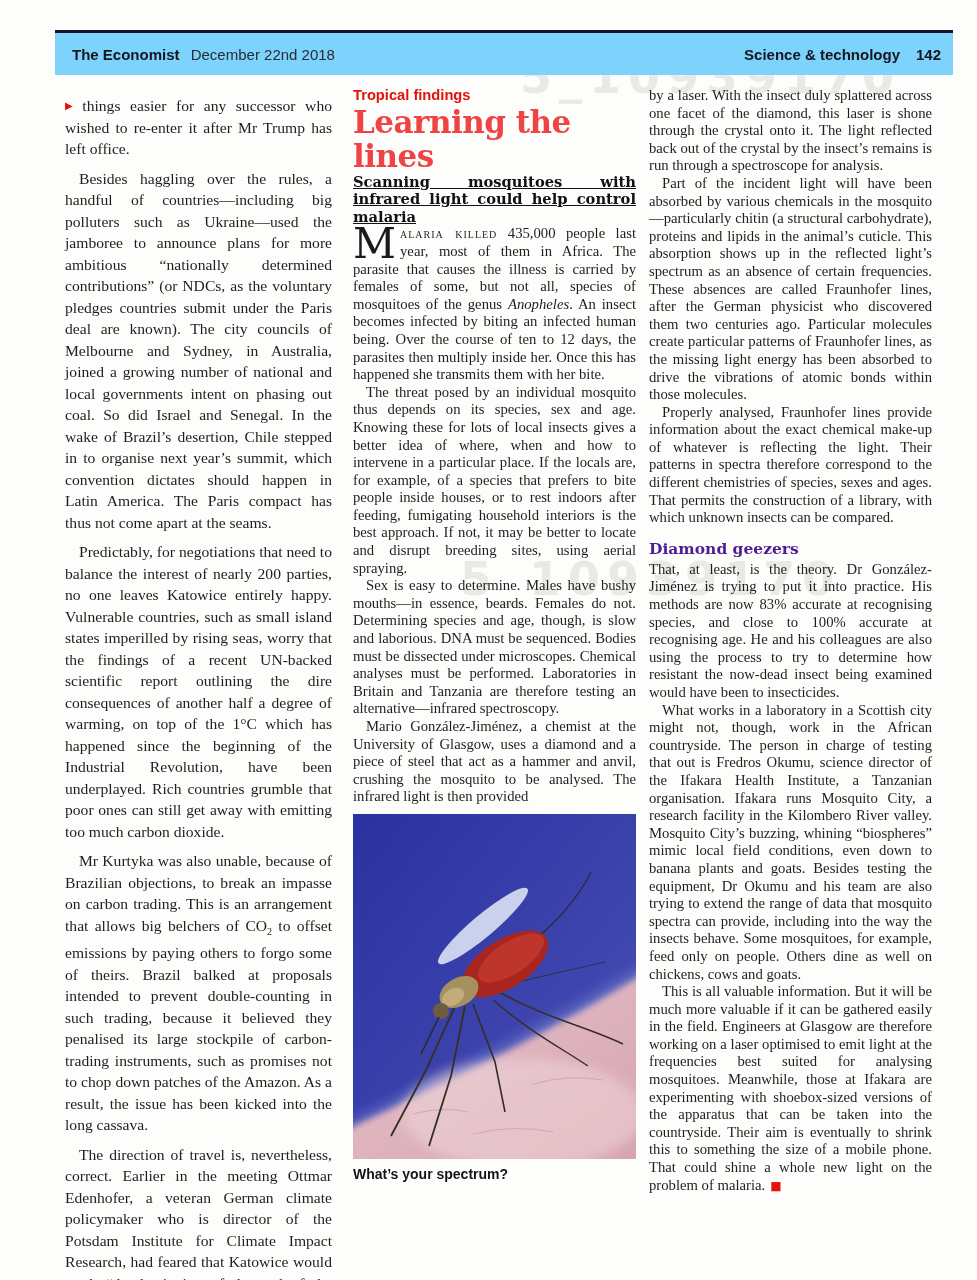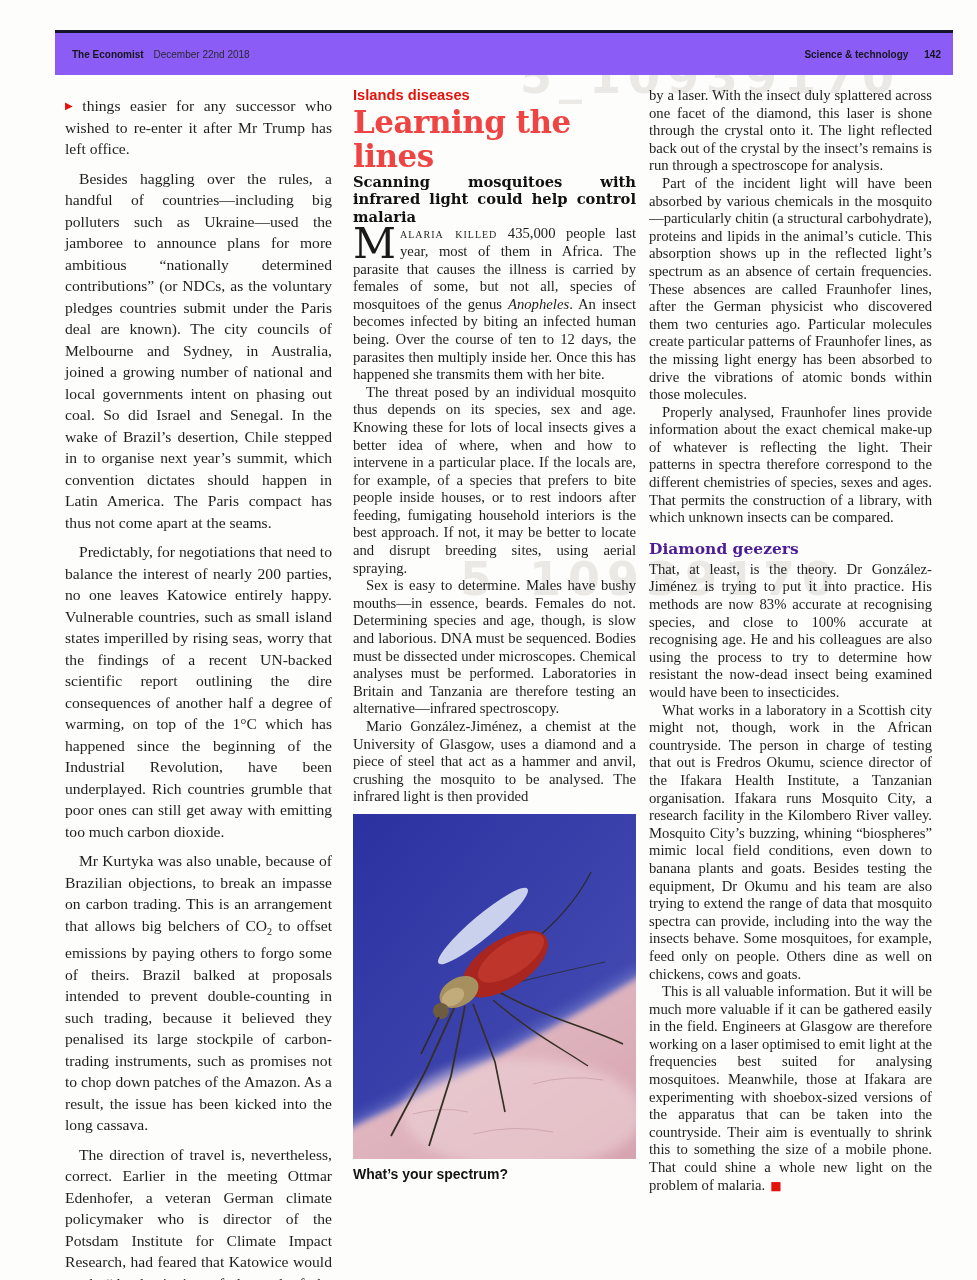--- a/index.html
+++ b/index.html
@@ -13,23 +13,23 @@
     font-size:46px;letter-spacing:7px;color:rgba(172,165,150,0.22);
     white-space:nowrap;z-index:0;pointer-events:none;
   }
   .wm-top{left:520px;top:50px;}
   .wm-mid{left:460px;top:552px;}
 
   
   .pageheader{position:relative;z-index:2;margin:30px 24px 0 55px;}
   .pageheader .rule{height:3px;background:#14142b;}
   .pageheader .band{
-    height:42px;background:#8b5cf6;display:flex;align-items:center;
+    height:42px;background:#7dd3fc;display:flex;align-items:center;
     justify-content:space-between;padding:0 12px 0 17px;
-    font-family:"Liberation Sans",sans-serif;font-size:10px;color:#16161e;
+    font-family:"Liberation Sans",sans-serif;font-size:15px;color:#16161e;
   }
   .band .brand{font-weight:bold;}
   .band .date{margin-left:7px;color:#2a2a33;}
   .band-right{display:flex;align-items:center;}
   .band .section{font-weight:bold;}
   .band .pagenum{font-weight:bold;margin-left:16px;}
 
   
   .columns{
     position:relative;z-index:1;display:flex;gap:13px;
@@ -54,21 +54,21 @@
   .kicker{
     font-family:"Liberation Sans",sans-serif;font-weight:bold;
     font-size:14.5px;color:#e3120b;margin:0 0 2px 0;
   }
   .headline{
     font-family:"DejaVu Serif",serif;font-weight:bold;font-size:31px;
     line-height:34px;margin:0;color:#ef4444;letter-spacing:-0.5px;
   }
   .standfirst{
     font-family:"DejaVu Serif",serif;font-weight:bold;font-size:16px;
-    line-height:21.5px;margin:58px 0 12px 0;color:#111;
+    line-height:21.5px;margin:58px 0 12px 0;color:#111;text-decoration:underline;
   }
   .dropcap{
     float:left;font-family:"DejaVu Serif",serif;font-weight:normal;
     font-size:42px;line-height:33px;padding:2px 4px 0 0;color:#1a1a1a;
   }
   .smallcaps{font-variant:small-caps;letter-spacing:1px;}
   .crosshead{
     font-family:"DejaVu Serif",serif;font-weight:bold;font-size:15.5px;
     margin:12px 0 3px 0;color:#4c1d95;
   }
@@ -107,21 +107,21 @@
     <section class="col col-left">
       <p><span class="contmark">▶</span><span>things easier for any successor who wished to re-enter it after Mr Trump has left office.</span></p>
       <p class="indent">Besides haggling over the rules, a handful of countries—including big polluters such as Ukraine—used the jamboree to announce plans for more ambitious “nationally determined contributions” (or NDCs, as the voluntary pledges countries submit under the Paris deal are known). The city councils of Melbourne and Sydney, in Australia, joined a growing number of national and local governments intent on phasing out coal. So did Israel and Senegal. In the wake of Brazil’s desertion, Chile stepped in to organise next year’s summit, which convention dictates should happen in Latin America. The Paris compact has thus not come apart at the seams.</p>
       <p class="indent">Predictably, for negotiations that need to balance the interest of nearly 200 parties, no one leaves Katowice entirely happy. Vulnerable countries, such as small island states imperilled by rising seas, worry that the findings of a recent UN-backed scientific report outlining the dire consequences of another half a degree of warming, on top of the 1°C which has happened since the beginning of the Industrial Revolution, have been underplayed. Rich countries grumble that poor ones can still get away with emitting too much carbon dioxide.</p>
       <p class="indent"><span>Mr Kurtyka was also unable, because of Brazilian objections, to break an impasse on carbon trading. This is an arrangement that allows big belchers of CO</span><sub>2</sub><span> to offset emissions by paying others to forgo some of theirs. Brazil balked at proposals intended to prevent double-counting in such trading, because it believed they penalised its large stockpile of carbon-trading instruments, such as promises not to chop down patches of the Amazon. As a result, the issue has been kicked into the long cassava.</span></p>
       <p class="indent">The direction of travel is, nevertheless, correct. Earlier in the meeting Ottmar Edenhofer, a veteran German climate policymaker who is director of the Potsdam Institute for Climate Impact Research, had feared that Katowice would mark “the beginning of the end of the Paris agreement”. For all its shortcomings, the compromise which emerged is not that.</p>
       <p class="indent"><span>But after all is said and done, the 2°C goal (let alone the 1.5°C aspiration) still remains a distant prospect. The current set of NDCs puts the world on course for more or less 3°C of warming—and Kiribati and the Marshall Islands at risk of submersion. Campaigners, who spiced up the stodgy talks with a dash of sit-ins and marches, were right to decry the lack of ambition as unequal to the task of sparing future generations from climate catastrophe. The rule book is itself no nostrum for the planet’s man-made fever. The only real medicine would be firmer commitment to decarbonising economies. And, as Mr Macron is finding, that medicine can be bitter.</span></p>
     </section>
 
     <section class="col article-body">
-      <p class="kicker">Islands diseases</p>
+      <p class="kicker">Tropical findings</p>
       <h1 class="headline">Learning the lines</h1>
       <p class="standfirst">Scanning mosquitoes with infrared light could help control malaria</p>
 
       <p><span class="dropcap">M</span><span class="smallcaps">alaria killed</span><span> 435,000 people last year, most of them in Africa. The parasite that causes the illness is carried by females of some, but not all, species of mosquitoes of the genus </span><i>Anopheles</i><span>. An insect becomes infected by biting an infected human being. Over the course of ten to 12 days, the parasites then multiply inside her. Once this has happened she transmits them with her bite.</span></p>
       <p class="indent">The threat posed by an individual mosquito thus depends on its species, sex and age. Knowing these for lots of local insects gives a better idea of where, when and how to intervene in a particular place. If the locals are, for example, of a species that prefers to bite people inside houses, or to rest indoors after feeding, fumigating household interiors is the best approach. If not, it may be better to locate and disrupt breeding sites, using aerial spraying.</p>
       <p class="indent">Sex is easy to determine. Males have bushy mouths—in essence, beards. Females do not. Determining species and age, though, is slow and laborious. DNA must be sequenced. Bodies must be dissected under microscopes. Chemical analyses must be performed. Laboratories in Britain and Tanzania are therefore testing an alternative—infrared spectroscopy.</p>
       <p class="indent">Mario González-Jiménez, a chemist at the University of Glasgow, uses a diamond and a piece of steel that act as a hammer and anvil, crushing the mosquito to be analysed. The infrared light is then provided</p>
 
       <figure class="photo">
         <svg width="283" height="345" viewBox="0 0 283 345" xmlns="http://www.w3.org/2000/svg">

